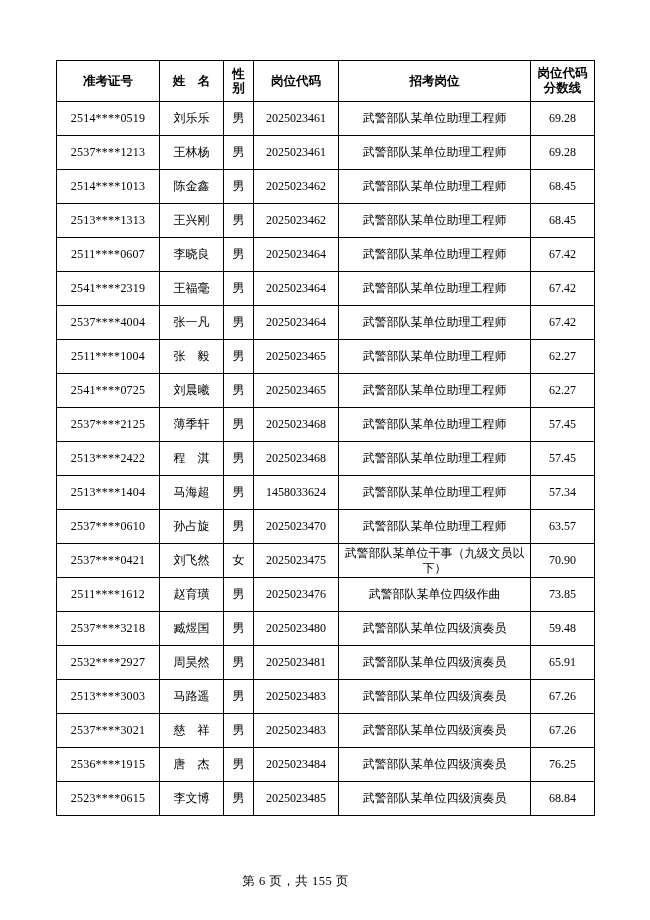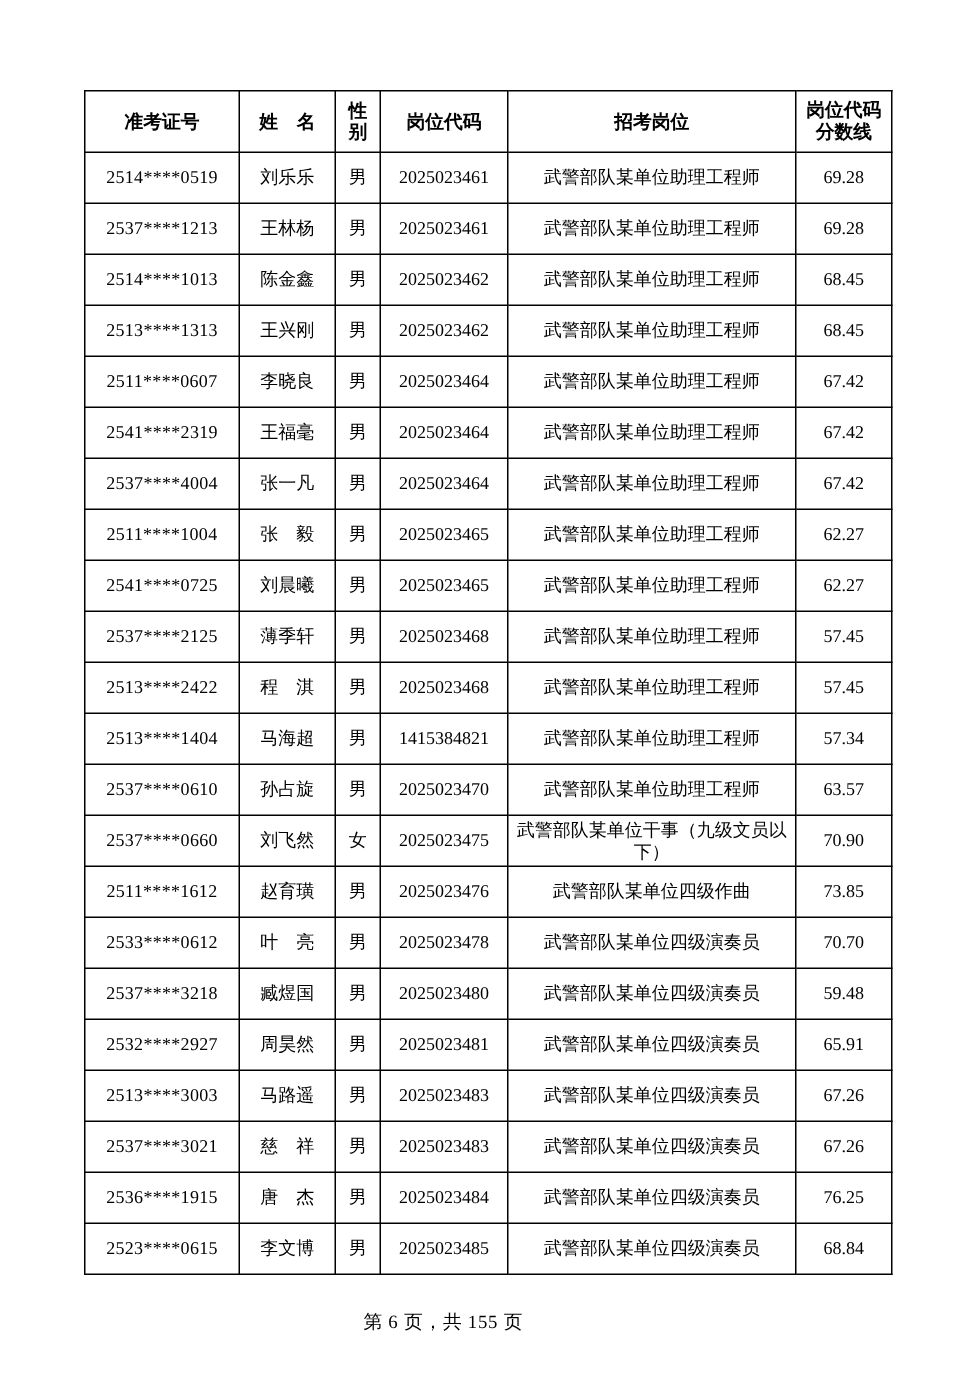--- a/index.html
+++ b/index.html
@@ -202,57 +202,49 @@
           <td class="cell-name">程　淇</td>
           <td class="cell-sex">男</td>
           <td class="cell-code">2025023468</td>
           <td class="cell-post">武警部队某单位助理工程师</td>
           <td class="cell-score">57.45</td>
         </tr>
         <tr>
           <td class="cell-exam">2513****1404</td>
           <td class="cell-name">马海超</td>
           <td class="cell-sex">男</td>
-          <td class="cell-code">1415384821</td>
+          <td class="cell-code">1458033624</td>
           <td class="cell-post">武警部队某单位助理工程师</td>
           <td class="cell-score">57.34</td>
         </tr>
         <tr>
           <td class="cell-exam">2537****0610</td>
           <td class="cell-name">孙占旋</td>
           <td class="cell-sex">男</td>
           <td class="cell-code">2025023470</td>
           <td class="cell-post">武警部队某单位助理工程师</td>
           <td class="cell-score">63.57</td>
         </tr>
         <tr>
-          <td class="cell-exam">2537****0660</td>
+          <td class="cell-exam">2537****0421</td>
           <td class="cell-name">刘飞然</td>
           <td class="cell-sex">女</td>
           <td class="cell-code">2025023475</td>
           <td class="cell-post">武警部队某单位干事（九级文员以下）</td>
           <td class="cell-score">70.90</td>
         </tr>
         <tr>
           <td class="cell-exam">2511****1612</td>
           <td class="cell-name">赵育璜</td>
           <td class="cell-sex">男</td>
           <td class="cell-code">2025023476</td>
           <td class="cell-post">武警部队某单位四级作曲</td>
           <td class="cell-score">73.85</td>
         </tr>
         <tr>
-          <td class="cell-exam">2533****0612</td>
-          <td class="cell-name">叶　亮</td>
-          <td class="cell-sex">男</td>
-          <td class="cell-code">2025023478</td>
-          <td class="cell-post">武警部队某单位四级演奏员</td>
-          <td class="cell-score">70.70</td>
-        </tr>
-        <tr>
           <td class="cell-exam">2537****3218</td>
           <td class="cell-name">臧煜国</td>
           <td class="cell-sex">男</td>
           <td class="cell-code">2025023480</td>
           <td class="cell-post">武警部队某单位四级演奏员</td>
           <td class="cell-score">59.48</td>
         </tr>
         <tr>
           <td class="cell-exam">2532****2927</td>
           <td class="cell-name">周昊然</td>

